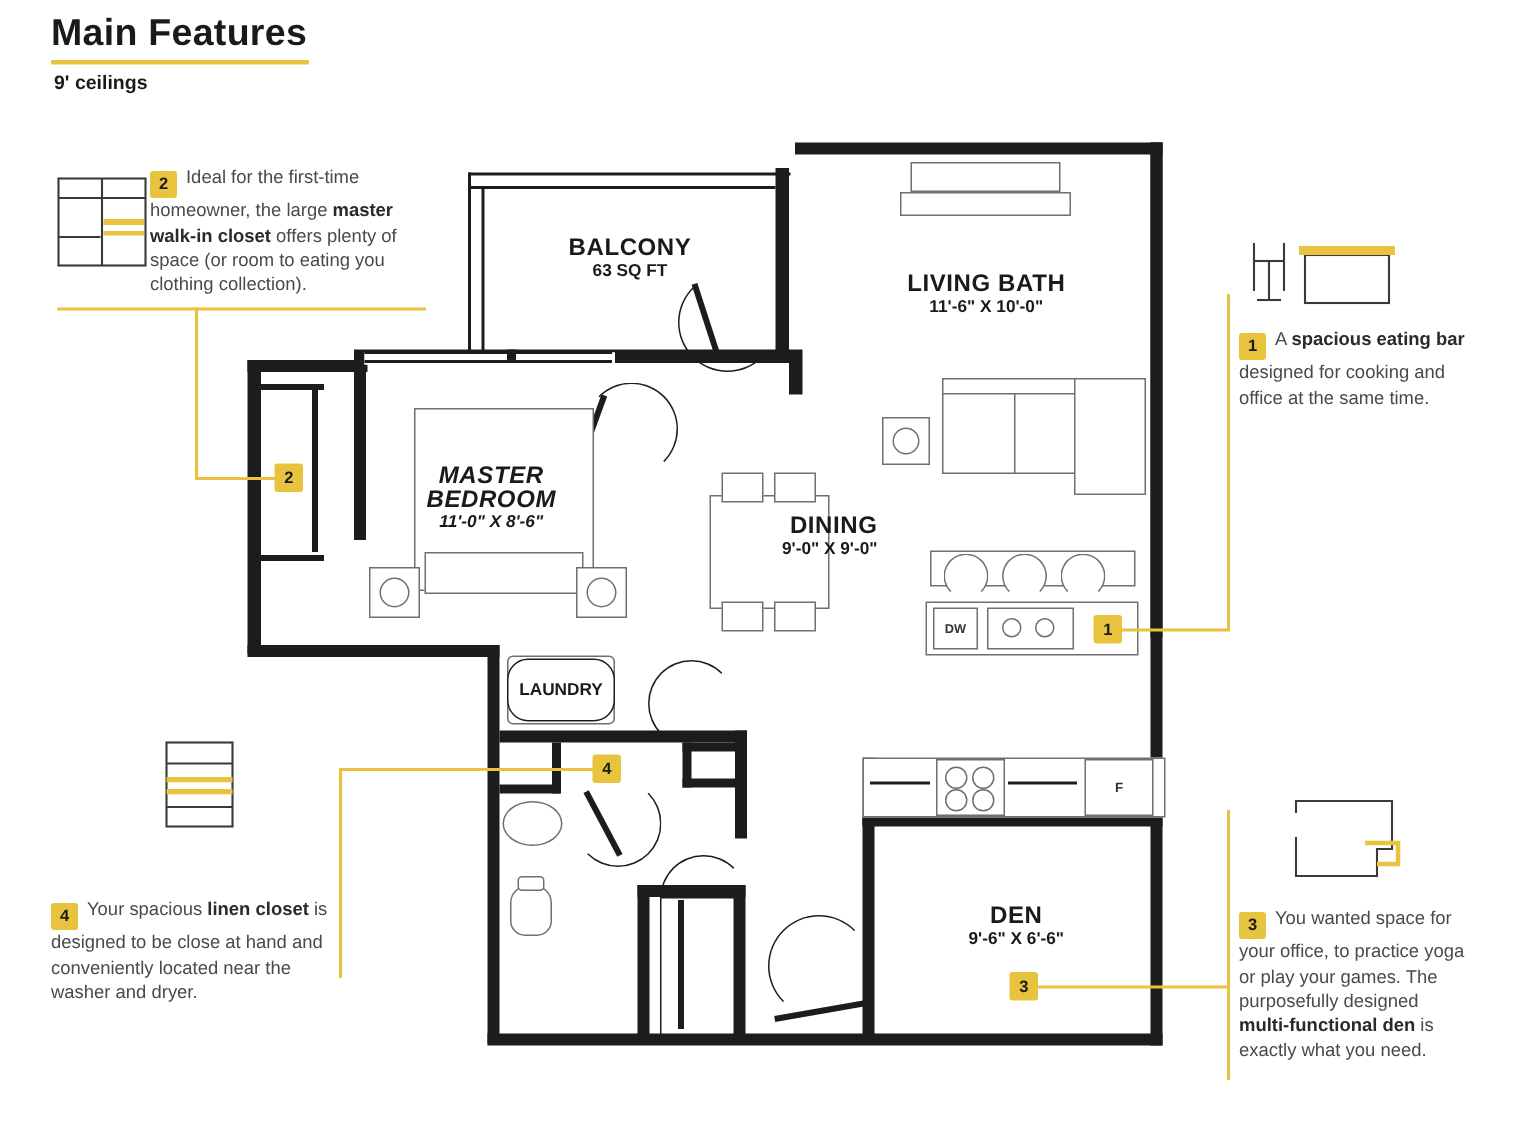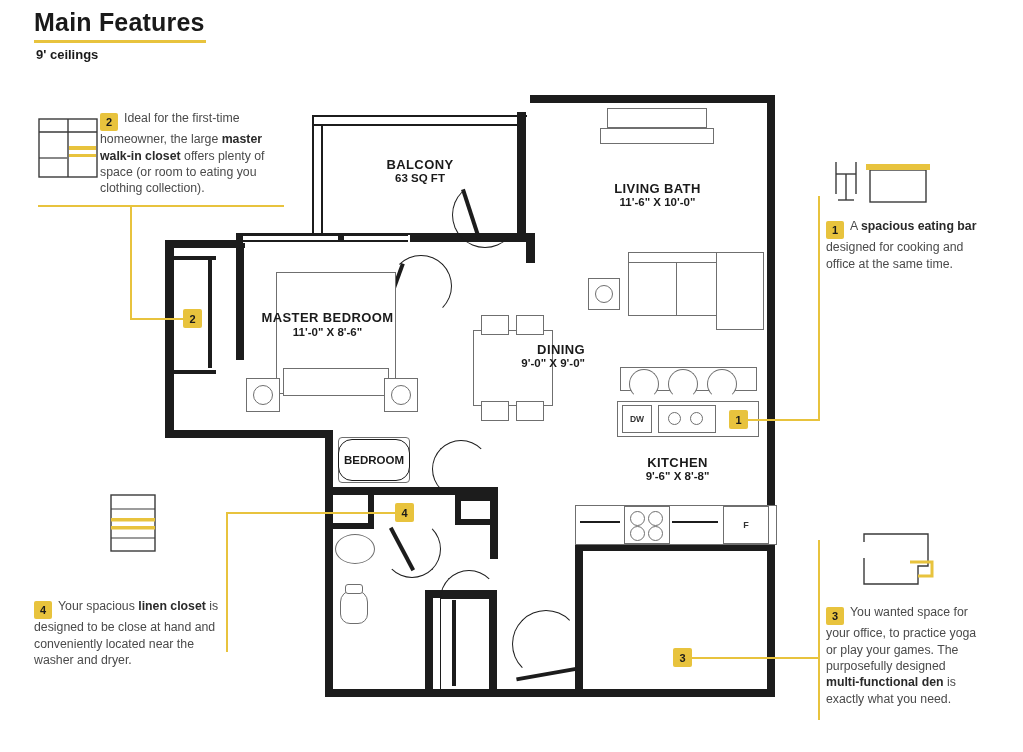--- a/index.html
+++ b/index.html
@@ -31,21 +31,21 @@
   
   .ln{position:absolute;background:#e8c33d;}
   .lnh{height:1.6px;}
   .lnv{width:1.6px;}
 
   
   #plan{left:0;top:0;width:1023px;height:752px;}
   .wall{position:absolute;background:#1c1c1c;}
   .thin{position:absolute;background:#1c1c1c;}
   .room-label{position:absolute;text-align:center;font-weight:bold;color:#1a1a1a;}
-  .room-name{font-size:13px;letter-spacing:.4px;}
+  .room-name{font-size:16px;letter-spacing:.4px;}
   .room-dim{font-size:11.5px;font-weight:bold;}
   .fixlt{position:absolute;border:1.2px solid #6f6f6f;background:#ffffff;}
   .pill{position:absolute;border:1.6px solid #1c1c1c;border-radius:14px;background:#fff;
         display:flex;align-items:center;justify-content:center;font-size:11.5px;font-weight:bold;color:#1a1a1a;}
   .door-arc{position:absolute;border:1.3px solid #1c1c1c;border-radius:50%;}
   .yellowline{position:absolute;background:#e8c33d;height:1.6px;}
 
   .icon-box{position:absolute;}
 </style>
 </head>
@@ -172,38 +172,38 @@
   <div class="room-label" style="left:340px;top:157px;width:160px;">
     <div class="room-name">BALCONY</div>
     <div class="room-dim">63 SQ FT</div>
   </div>
 
   <div class="room-label" style="left:580px;top:181px;width:155px;">
     <div class="room-name">LIVING BATH</div>
     <div class="room-dim">11'-6" X 10'-0"</div>
   </div>
 
-  <div class="room-label" style="left:250px;top:310px;width:155px;">
+  <div class="room-label" style="left:250px;top:310px;width:155px;font-style:italic;">
     <div class="room-name" style="line-height:16px;">MASTER BEDROOM</div>
     <div class="room-dim">11'-0" X 8'-6"</div>
   </div>
 
   <div class="room-label" style="left:440px;top:342px;width:145px;text-align:right;">
     <div class="room-name">DINING</div>
     <div class="room-dim">9'-0" X 9'-0"</div>
   </div>
 
-  <div class="room-label" style="left:605px;top:455px;width:145px;">
-    <div class="room-name">KITCHEN</div>
-    <div class="room-dim">9'-6" X 8'-8"</div>
-  </div>
-
+
+  <div class="room-label" style="left:605px;top:602px;width:145px;">
+    <div class="room-name">DEN</div>
+    <div class="room-dim">9'-6" X 6'-6"</div>
+  </div>
 
   <div class="pill" style="left:338px;top:439px;width:70px;height:40px;">
-    <span>BEDROOM</span>
+    <span>LAUNDRY</span>
   </div>
 
 
   <div class="badge" style="left:729px;top:410px;">
     <span>1</span>
   </div>
   <div class="badge" style="left:183px;top:309px;">
     <span>2</span>
   </div>
   <div class="badge" style="left:673px;top:648px;">

